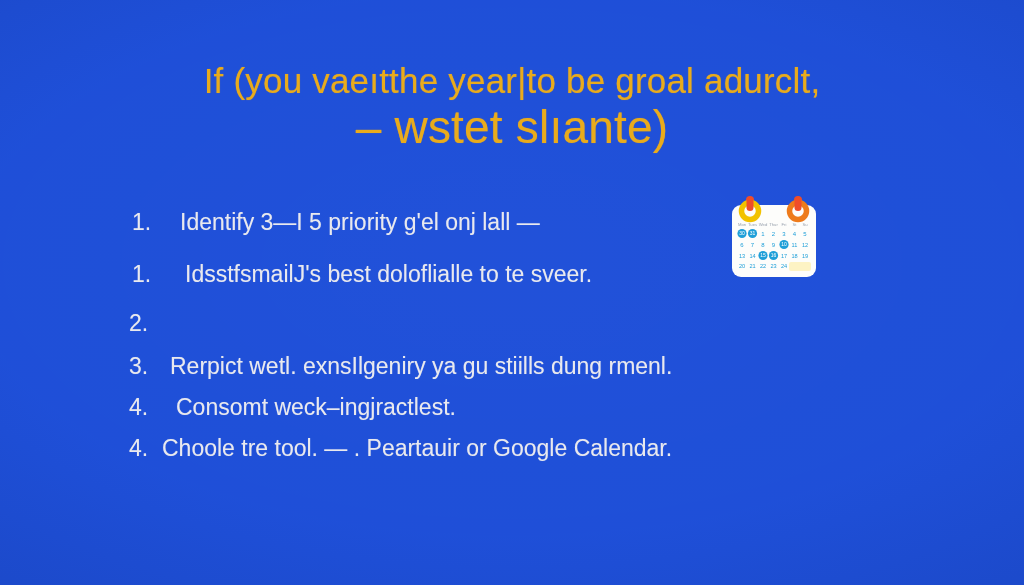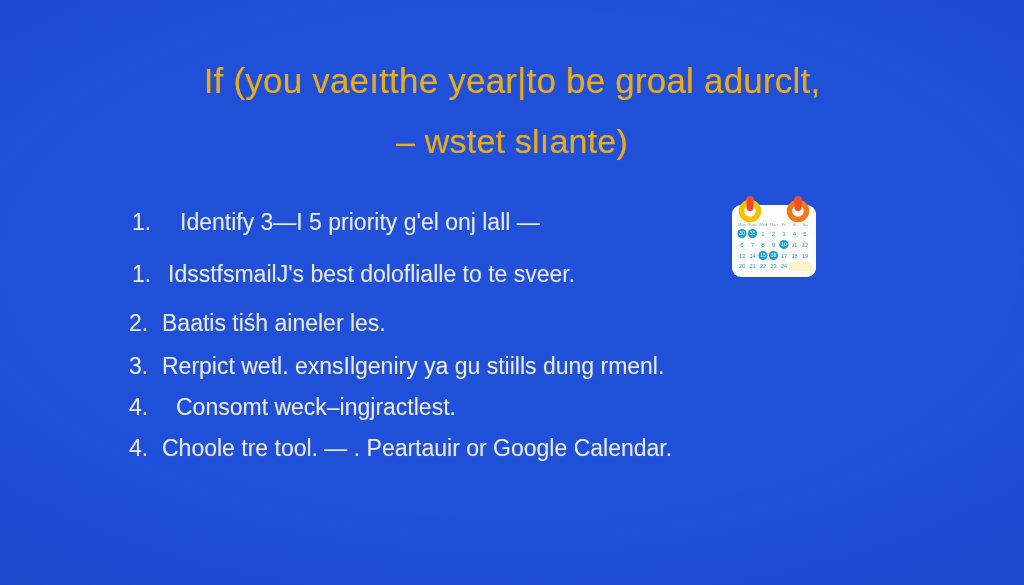--- a/index.html
+++ b/index.html
@@ -57,22 +57,22 @@
     display: block;
     color: #e9ab1c;
     font-size: 35px;
     line-height: 46px;
     letter-spacing: 0.2px;
     font-weight: 400;
     white-space: nowrap;
     text-shadow: 0 0 1px rgba(233,171,28,0.55);
   }
   .title-line.l2 {
-    font-size: 34px;
-    margin-top: 14px;
+    font-size: 46px;
+    margin-top: 0;
   }
 
   
   #list {
     position: absolute;
     left: 132px;
     top: 208px;
     width: 760px;
     z-index: 3;
   }
@@ -93,29 +93,29 @@
     flex: 0 0 auto;
   }
 
   
   .item.i0 { margin-top: 0px; }
   .item.i0 .marker { width: 36px; }
   .item.i0 .txt { margin-left: 12px; }
 
   .item.i1 { margin-top: 24px; }
   .item.i1 .marker { width: 36px; }
-  .item.i1 .txt { margin-left: 0; }
+  .item.i1 .txt { margin-left: 17px; }
 
   .item.i2 { margin-top: 21px; margin-left: -3px; }
   .item.i2 .marker { width: 28px; }
   .item.i2 .txt { margin-left: 5px; }
 
   .item.i3 { margin-top: 15px; margin-left: -3px; }
   .item.i3 .marker { width: 28px; }
-  .item.i3 .txt { margin-left: 5px; }
+  .item.i3 .txt { margin-left: 13px; }
 
   .item.i4 { margin-top: 13px; margin-left: -3px; }
   .item.i4 .marker { width: 28px; }
   .item.i4 .txt { margin-left: 19px; }
 
   .item.i5 { margin-top: 13px; margin-left: -3px; }
   .item.i5 .marker { width: 28px; }
   .item.i5 .txt { margin-left: 5px; }
 
   
@@ -146,21 +146,20 @@
       <span class="txt">Identify 3—I 5 priority g'el onj lall —</span>
     </div>
 
     <div class="item i1">
       <span class="marker">1.</span>
       <span class="txt">IdsstfsmailJ's best doloflialle to te sveer.</span>
     </div>
 
     <div class="item i2">
       <span class="marker">2.</span>
-      <span class="txt">Baatis tiśh aineler les.</span>
     </div>
 
     <div class="item i3">
       <span class="marker">3.</span>
       <span class="txt">Rerpict wetl. exnsIlgeniry ya gu stiills dung rmenl.</span>
     </div>
 
     <div class="item i4">
       <span class="marker">4.</span>
       <span class="txt">Consomt weck–ingjractlest.</span>

